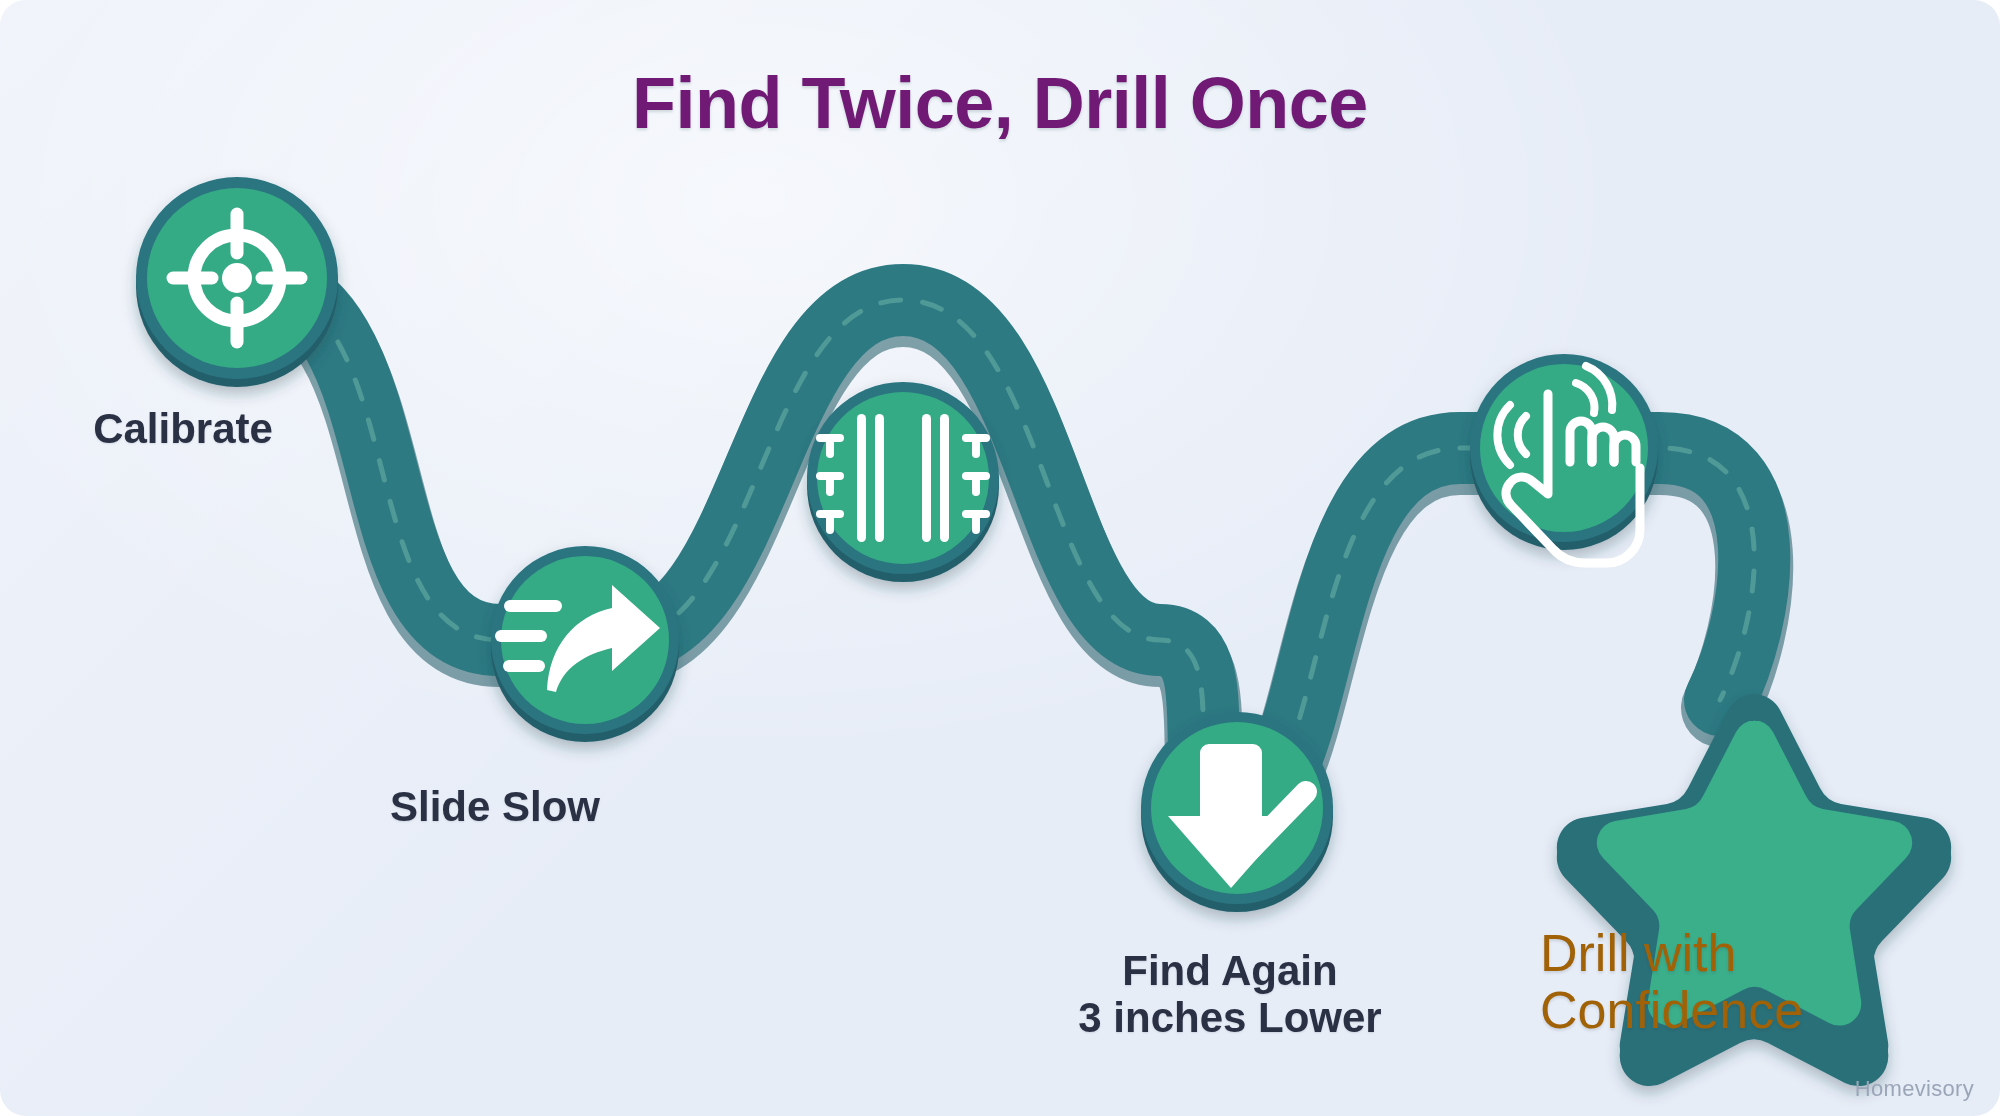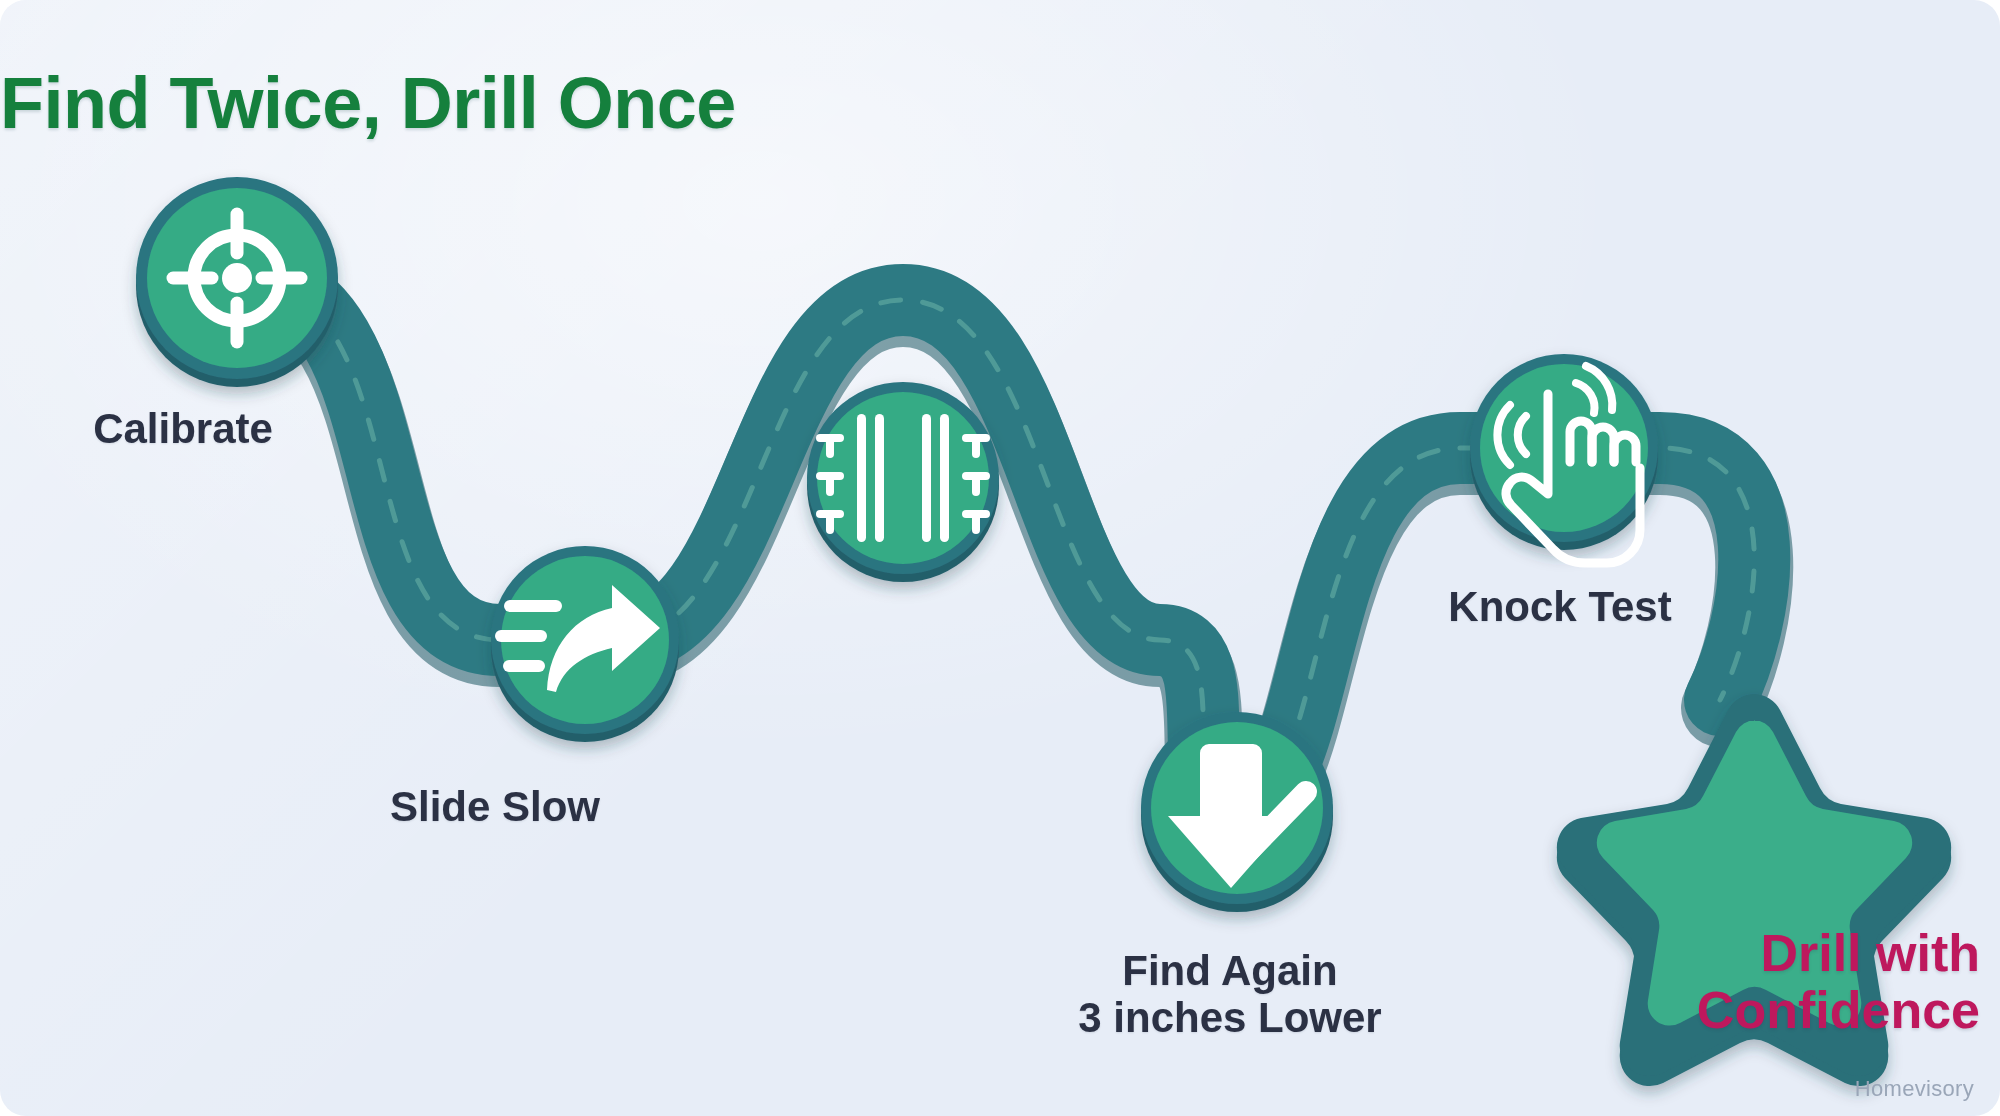--- a/index.html
+++ b/index.html
@@ -29,49 +29,49 @@
   }
   #art {
     position: absolute;
     left: 0; top: 0;
     width: 2000px; height: 1116px;
   }
   .title {
     position: absolute;
     left: 0; top: 62px;
     width: 2000px;
-    text-align: left;
+    text-align: center;
     font-size: 72px;
     font-weight: bold;
     letter-spacing: -0.5px;
-    color: #15803d;
+    color: #701a75;
     text-shadow: 0 2px 3px rgba(30,70,85,0.18);
   }
   .node-label {
     position: absolute;
     font-weight: bold;
     color: #2b3144;
     text-align: center;
     line-height: 1.12;
     text-shadow: 0 1px 2px rgba(40,55,80,0.13);
     white-space: pre-line;
   }
   .lbl-calibrate { left: 38px;  top: 405px; width: 290px; font-size: 42px; }
   .lbl-slide     { left: 330px; top: 783px; width: 330px; font-size: 42px; }
   .lbl-mark      { left: 740px; top: 612px; width: 330px; font-size: 42px; }
   .lbl-find      { left: 1005px; top: 947px; width: 450px; font-size: 42px; }
   .lbl-knock     { left: 1410px; top: 583px; width: 300px; font-size: 42px; }
   .lbl-final {
     position: absolute;
     left: 1540px; top: 925px; width: 440px;
-    text-align: right;
+    text-align: left;
     font-size: 52px;
-    font-weight: bold;
+    font-weight: normal;
     line-height: 1.1;
-    color: #be185d;
+    color: #a16207;
     white-space: pre-line;
     text-shadow: 0 2px 3px rgba(40,55,80,0.16);
   }
   .watermark {
     position: absolute;
     right: 26px; bottom: 14px;
     font-size: 22px;
     color: #9aa6b8;
     letter-spacing: 0.3px;
     text-align: center;
@@ -215,19 +215,18 @@
                a 22 22 0 0 1 19 -12 z" fill="#3aae8a"></path>
     </g>
   </svg>
 
   <div class="title">Find Twice, Drill Once</div>
 
   <div class="node-label lbl-slide">Slide Slow</div>
   <div class="node-label lbl-calibrate">Calibrate</div>
   <div class="node-label lbl-find">Find Again
 3 inches Lower</div>
-  <div class="node-label lbl-knock">Knock Test</div>
 
   <div class="lbl-final">Drill with
 Confidence</div>
 
   <div class="watermark">Homevisory</div>
 </div>
 
 </body></html>

